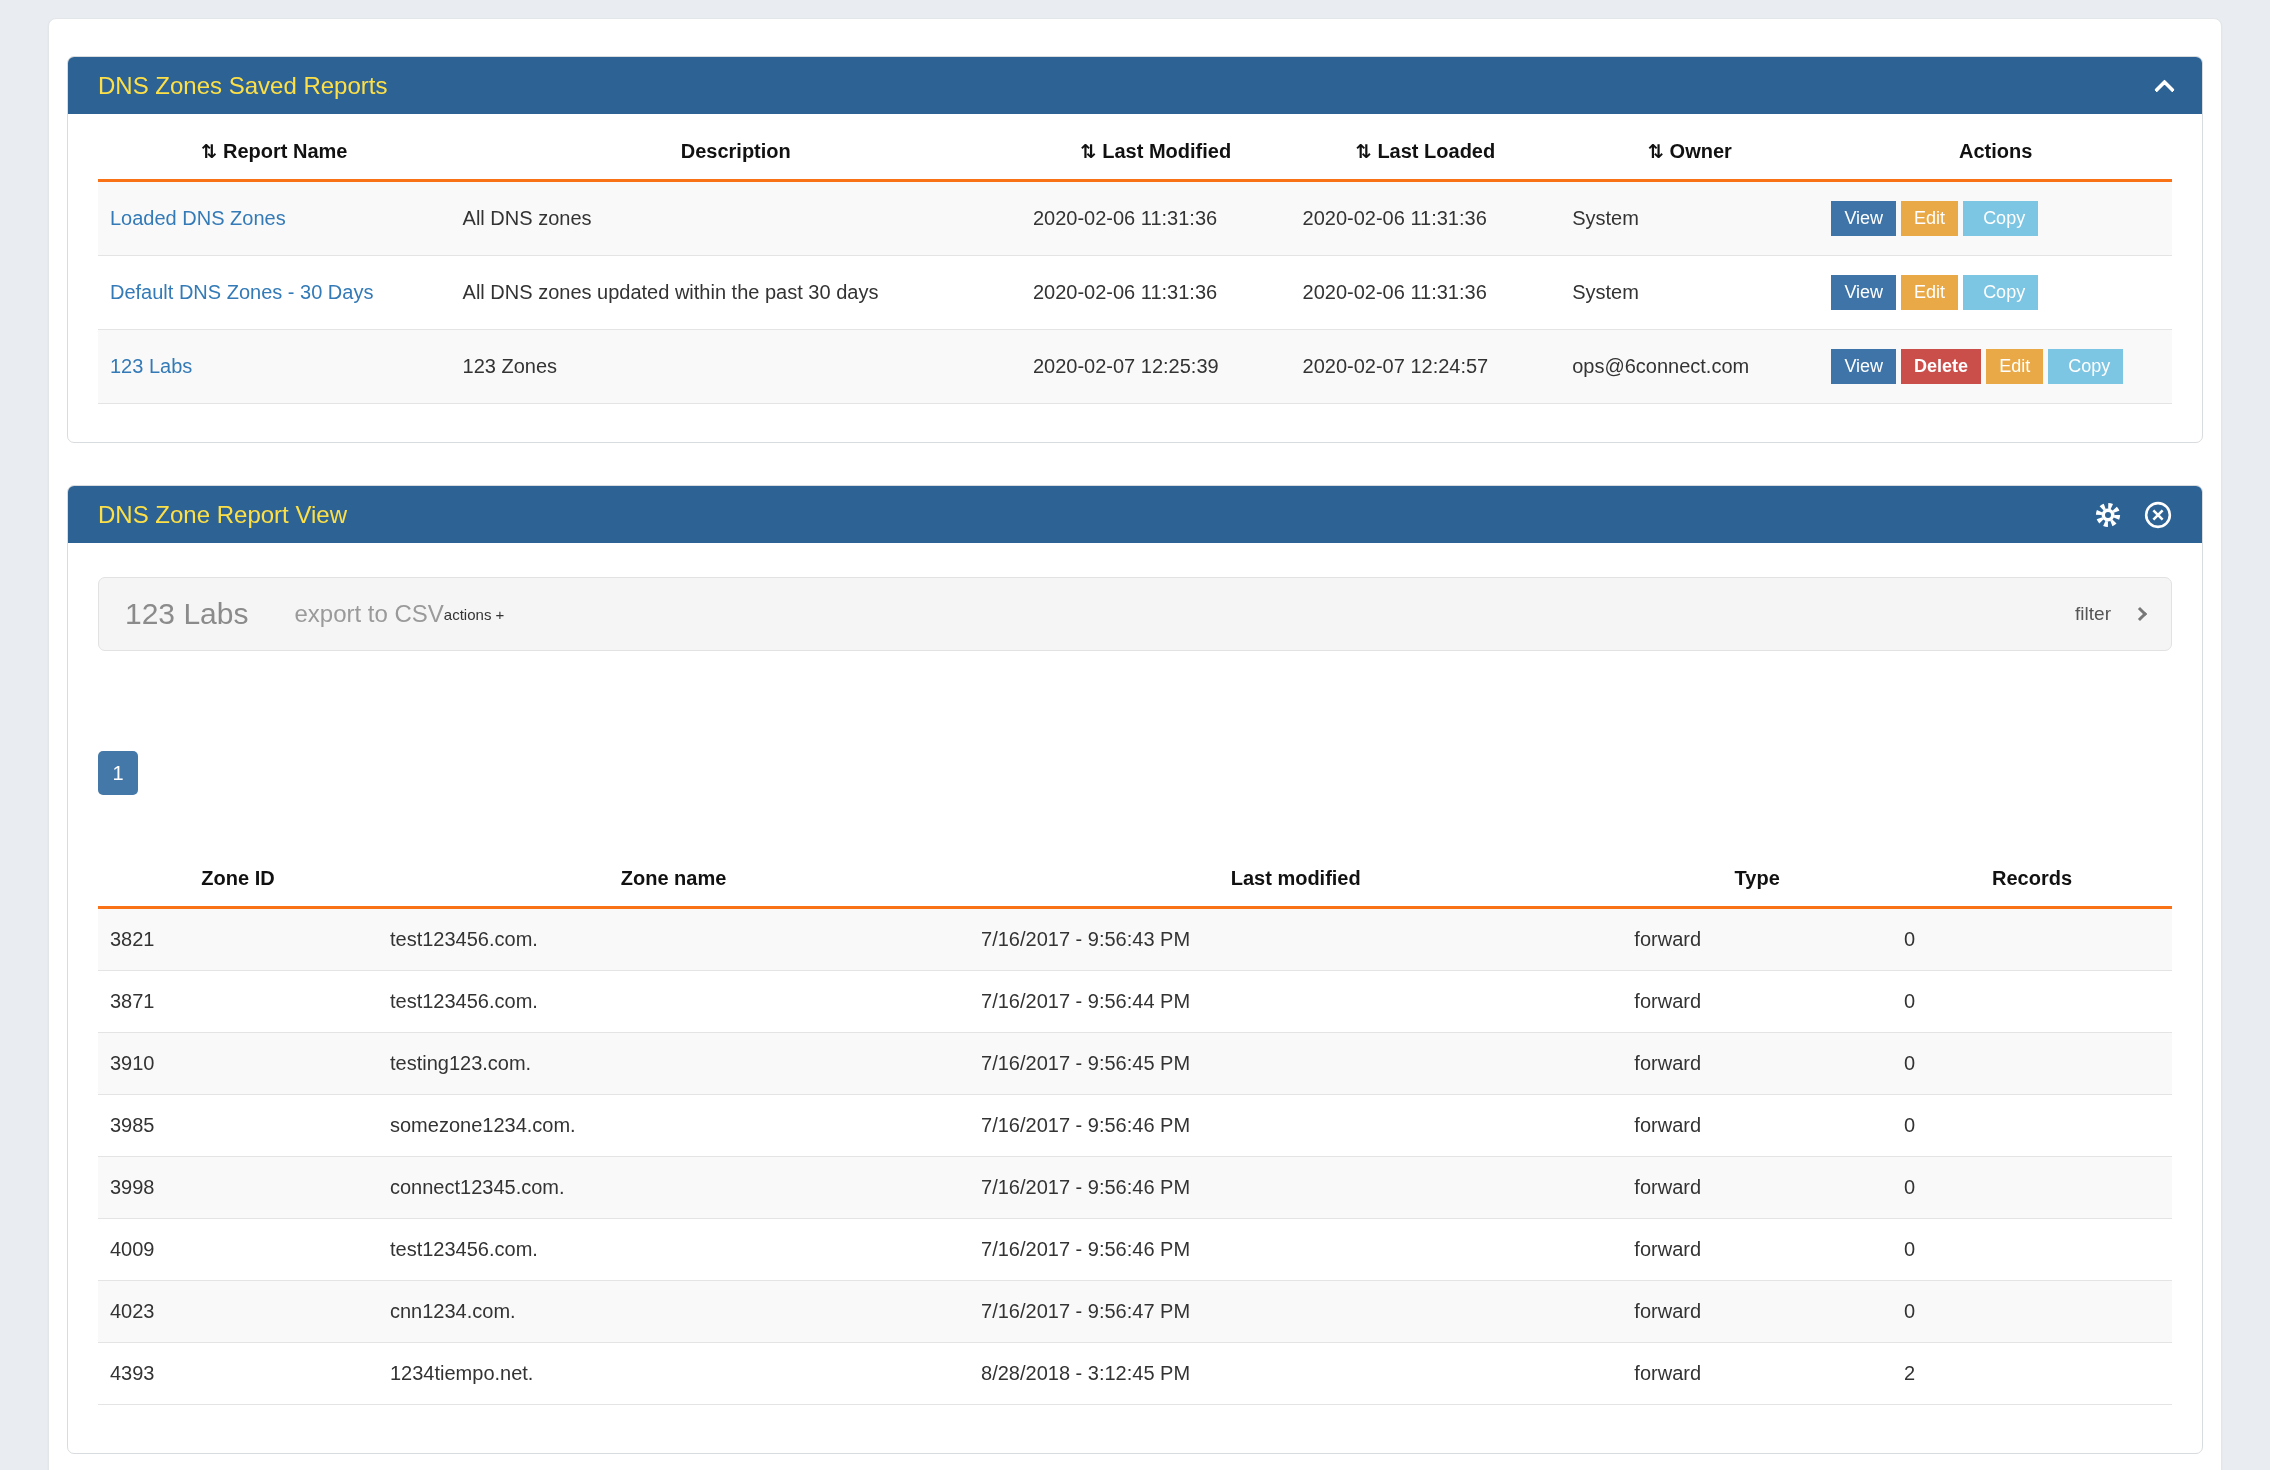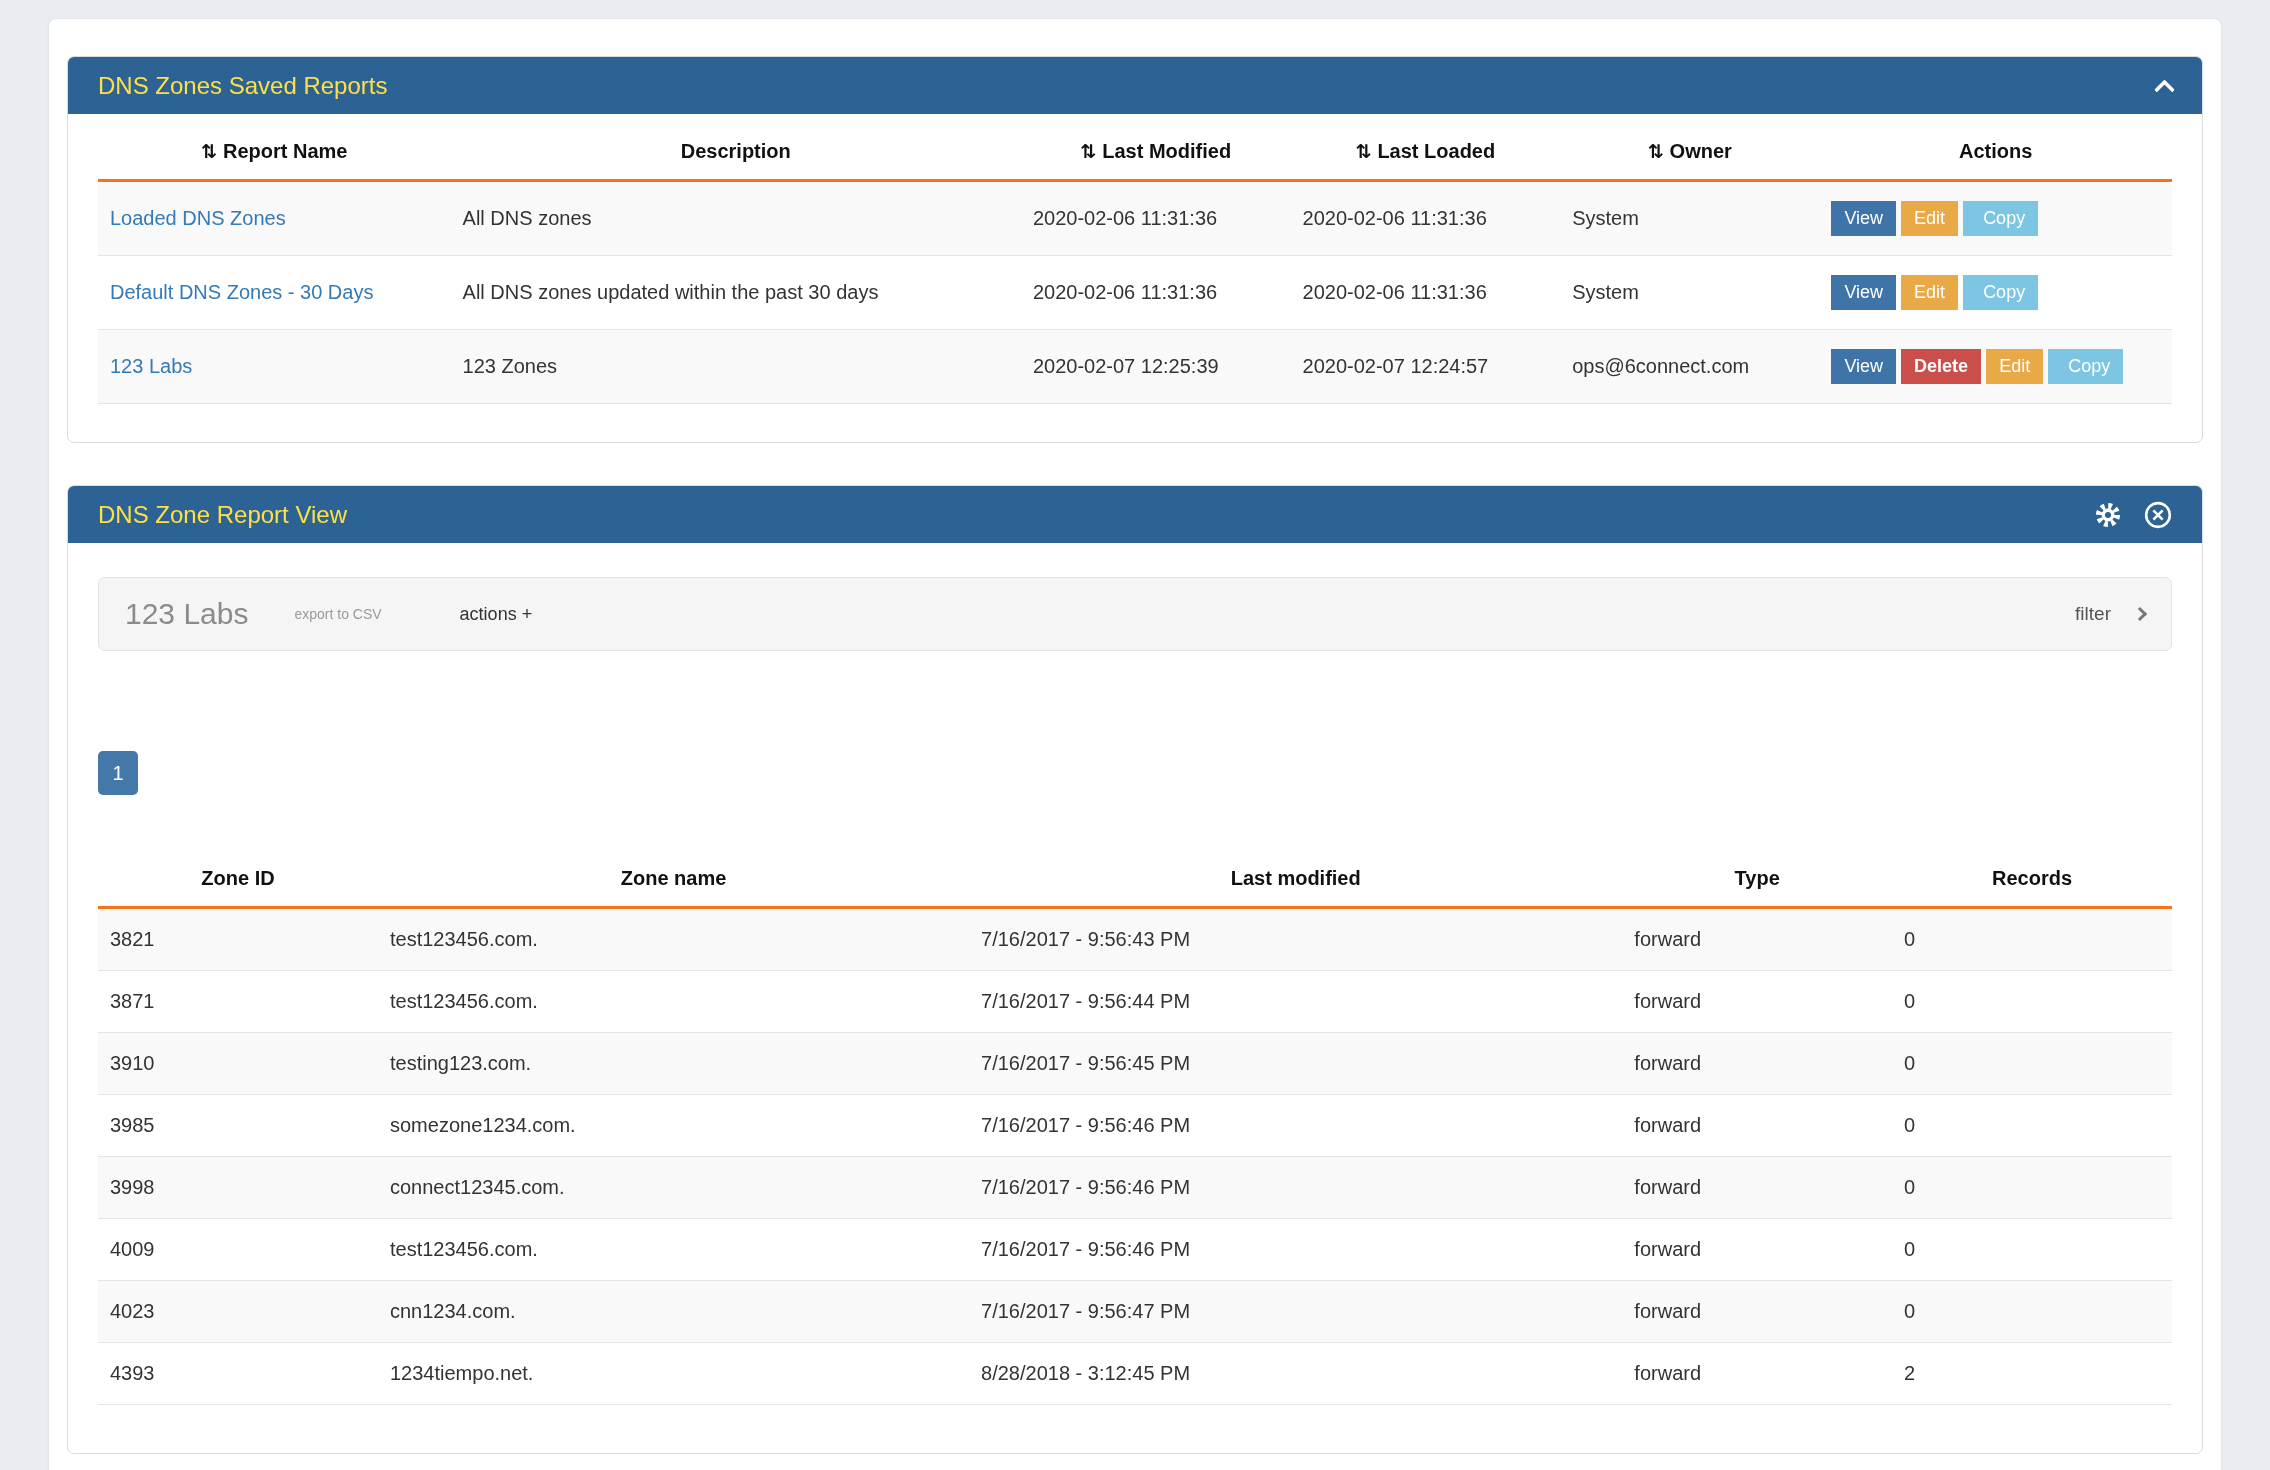--- a/index.html
+++ b/index.html
@@ -86,22 +86,22 @@
   .report-bar {
     background: #f5f5f5;
     border: 1px solid #e2e2e2;
     border-radius: 7px;
     height: 74px;
     display: flex;
     align-items: center;
     padding: 0 26px;
   }
   .report-title { font-size: 30px; color: #8b8b8b; margin-right: 46px; }
-  .export-link { font-size: 14px; color: #9a9a9a; margin-right: 78px; cursor: pointer; text-align: center; }
-  .actions-menu { font-size: 18px; color: #333; cursor: pointer; }
+  .export-link { font-size: 24px; color: #9a9a9a; cursor: pointer; text-align: center; }
+  .actions-menu { font-size: 15px; color: #333; cursor: pointer; }
   .filter-toggle {
     margin-left: auto;
     font-size: 19px;
     color: #555;
     cursor: pointer;
     display: flex;
     align-items: center;
     gap: 24px;
   }
   .chev-right {

